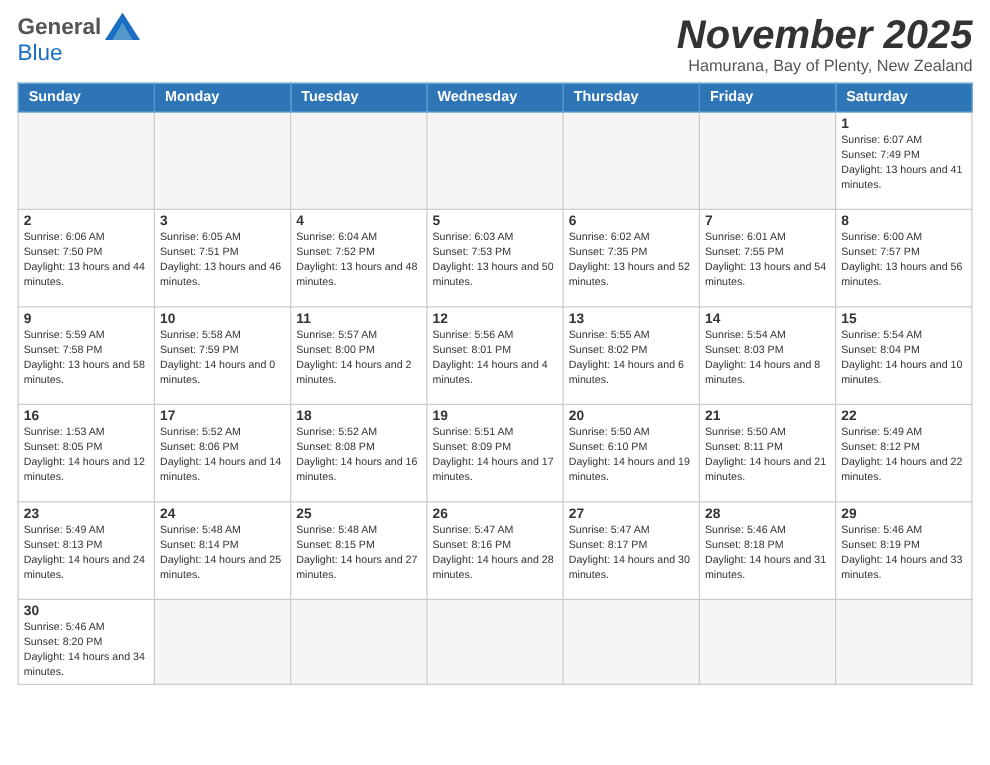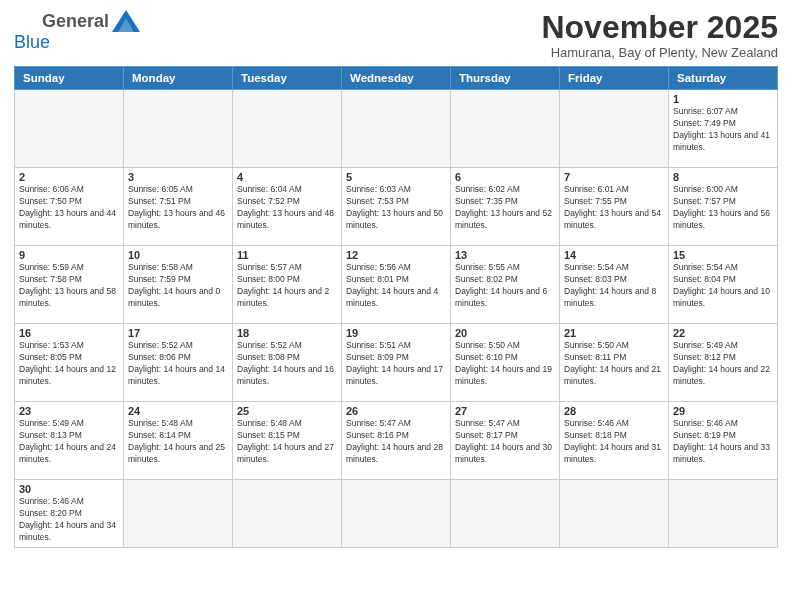--- a/index.html
+++ b/index.html
@@ -29,40 +29,40 @@
     }
     .logo-text {
       display: flex;
       align-items: center;
       gap: 0px;
     }
     .logo-general {
       font-size: 18px;
       font-weight: bold;
       color: #555;
-      margin-left: 28px;
     }
     .logo-blue {
       font-size: 18px;
       font-weight: normal;
       color: #1a6fc4;
     }
     .logo-icon {
       width: 28px;
       height: 22px;
       margin-left: 3px;
     }
     .title-area {
       text-align: right;
     }
     .month-title {
       font-size: 32px;
       font-weight: bold;
       color: #333;
       line-height: 1.1;
+      font-style: italic;
     }
     .subtitle {
       font-size: 13px;
       color: #555;
     }
     .calendar {
       width: 100%;
       border-collapse: collapse;
       border: 1px solid #ccc;
     }

